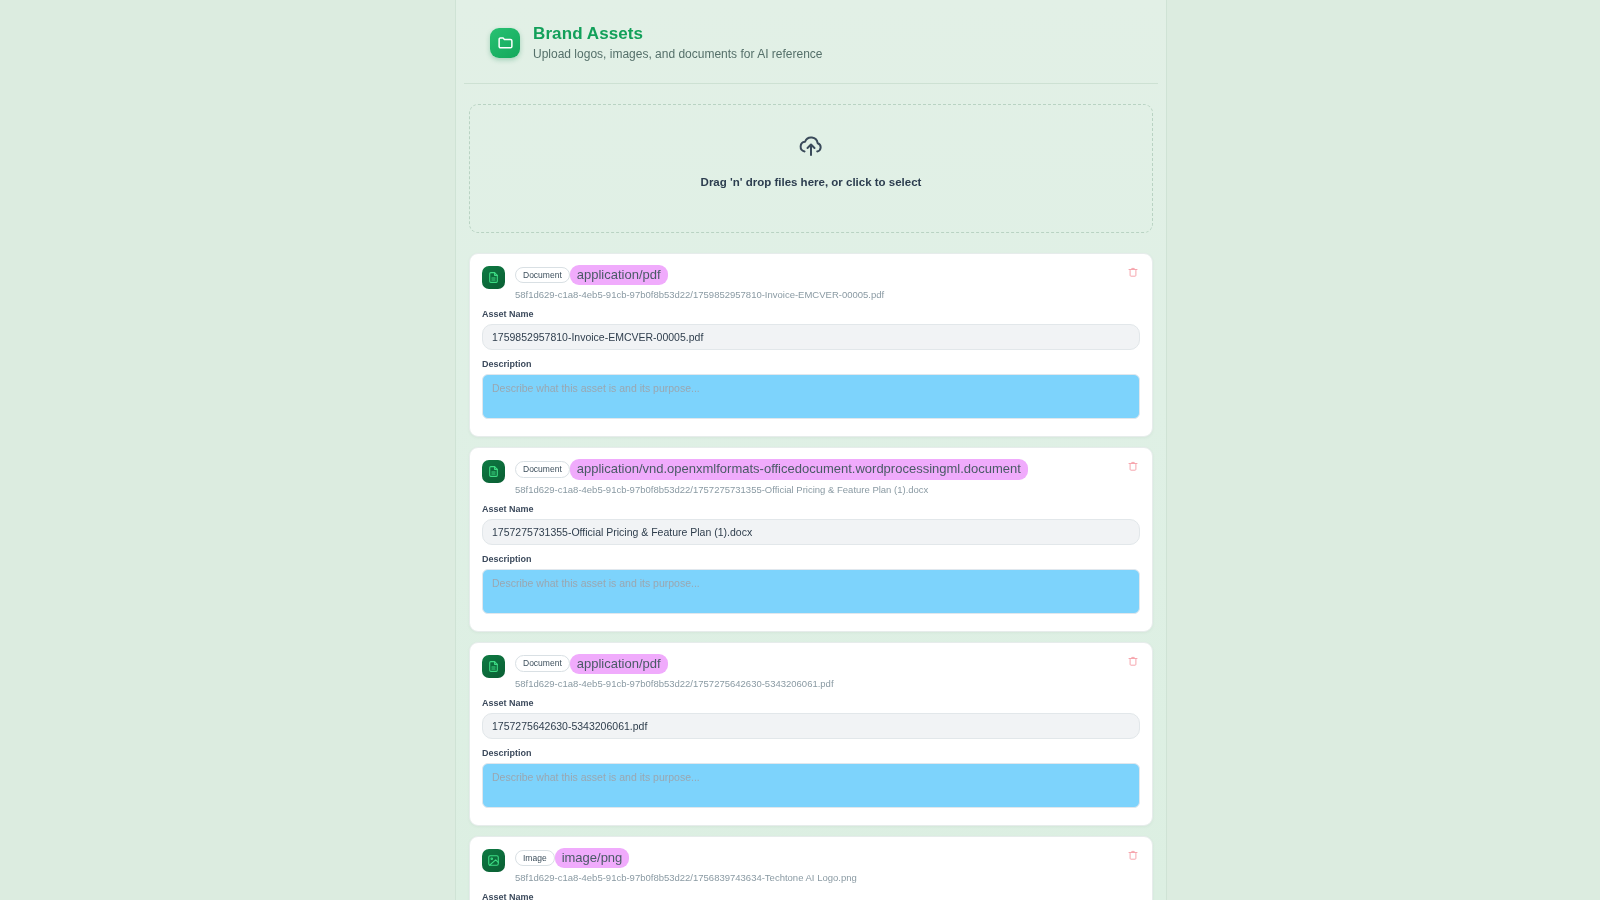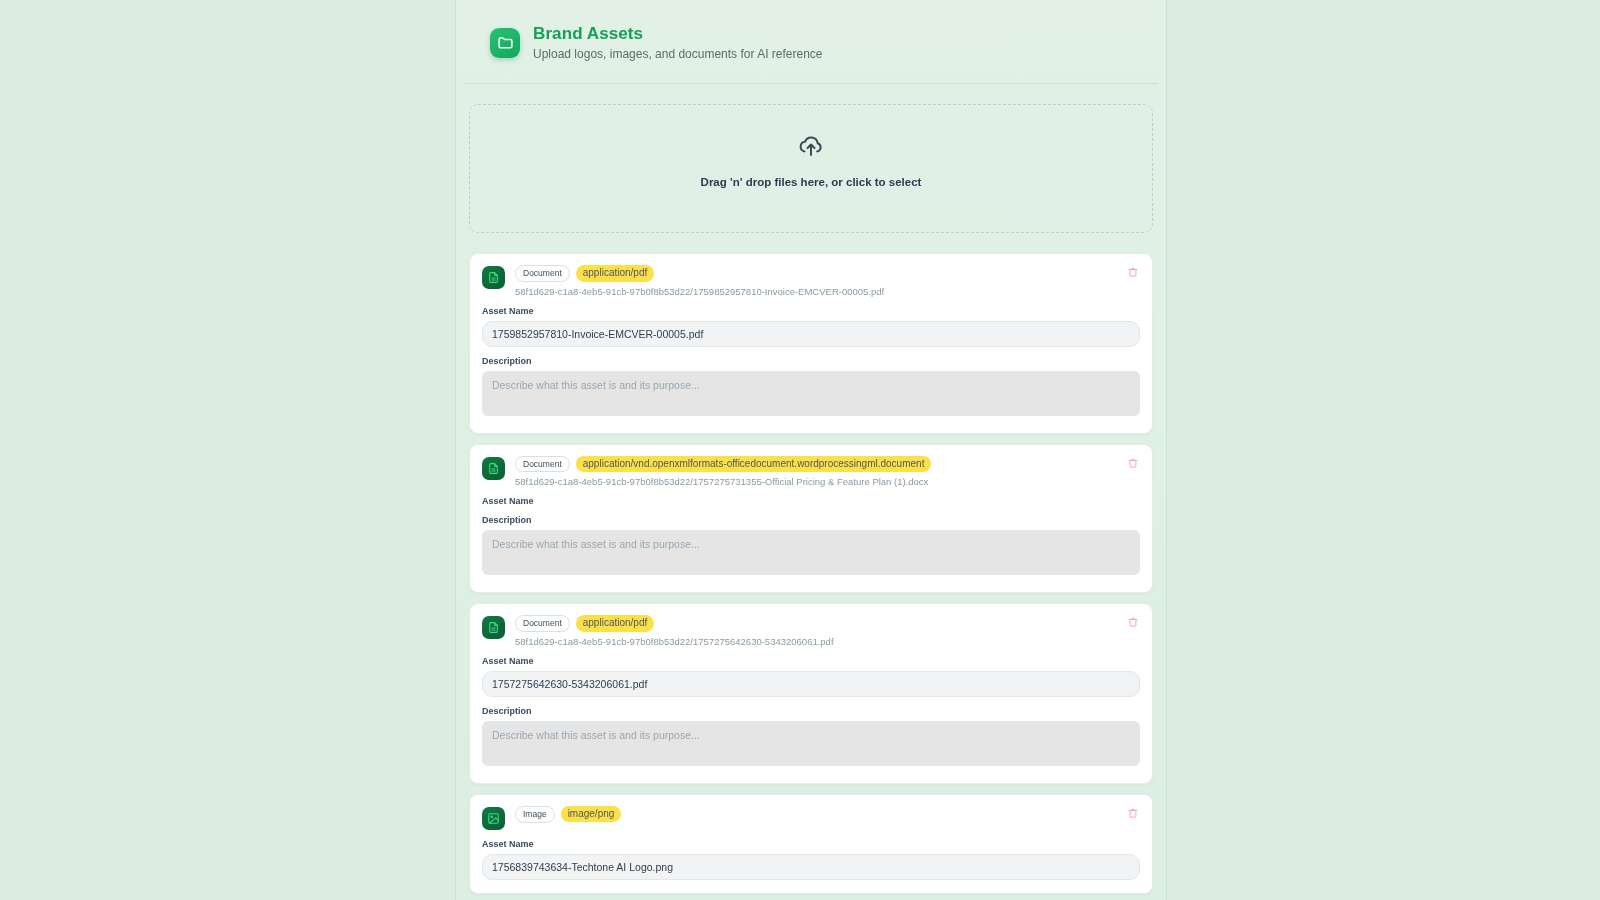--- a/index.html
+++ b/index.html
@@ -117,36 +117,36 @@
     display: flex;
     align-items: center;
     justify-content: center;
     flex: 0 0 auto;
     margin-top: 1px;
   }
   .file-icon svg { width: 13px; height: 13px; display: block; }
 
   .head-meta { display: flex; flex-direction: column; gap: 4px; min-width: 0; flex: 1 1 auto; }
 
-  .badges { display: flex; align-items: center; gap: 6px; flex-wrap: wrap; }
+  .badges { display: flex; align-items: center; flex-wrap: wrap; }
 
   .badge-kind {
     font-size: 8.5px;
     color: #3d4f5c;
     background: #ffffff;
     border: 1px solid #d9e0e4;
     border-radius: 9px;
     padding: 2px 7px;
     line-height: 1.25;
     white-space: nowrap;
   }
   .badge-mime {
-    font-size: 10px;
+    font-size: 13px;
     color: #4a5a66;
-    background: #fde047;
+    background: #f0abfc;
     border-radius: 9px;
     padding: 2px 7px;
     line-height: 1.25;
     white-space: nowrap;
   }
 
   .asset-path {
     font-size: 9.5px;
     color: #8a9aa3;
     white-space: nowrap;
@@ -188,21 +188,21 @@
     border-radius: 10px;
     padding: 6px 9px;
     outline: none;
   }
   .text-area {
     width: 100%;
     height: 45px;
     font-family: "Liberation Sans", sans-serif;
     font-size: 10.5px;
     color: #2f3e4d;
-    background: #e5e5e5;
+    background: #7dd3fc;
     border: 1px solid #e0e7ed;
     border-radius: 6px;
     padding: 7px 9px;
     outline: none;
     resize: none;
   }
   .text-input::placeholder, .text-area::placeholder { color: #9aa7b1; }
 </style>
 </head>
 <body>
@@ -291,20 +291,21 @@
           <div class="head-meta">
             <div class="badges">
               <span class="badge-kind">Document</span>
               <span class="badge-mime">application/vnd.openxmlformats-officedocument.wordprocessingml.document</span>
             </div>
             <div class="asset-path">58f1d629-c1a8-4eb5-91cb-97b0f8b53d22/1757275731355-Official Pricing &amp; Feature Plan (1).docx</div>
           </div>
         </div>
         <div class="field">
           <label class="field-label">Asset Name</label>
+          <input class="text-input" type="text" value="1757275731355-Official Pricing &amp; Feature Plan (1).docx" style="">
         </div>
         <div class="field">
           <label class="field-label">Description</label>
           <textarea class="text-area" placeholder="Describe what this asset is and its purpose..." style=""></textarea>
         </div>
       </div>
 
       <div class="asset-card">
         <button class="delete-btn">
           <svg viewBox="0 0 24 24" fill="none" stroke="#f6a6ae" stroke-width="2" stroke-linecap="round" stroke-linejoin="round">
@@ -354,20 +355,21 @@
               <rect x="3.2" y="3.2" width="17.6" height="17.6" rx="2.6"></rect>
               <circle cx="8.8" cy="8.8" r="1.4"></circle>
               <path d="M20.8 15.6 16 10.8 4.6 20.8"></path>
             </svg>
           </div>
           <div class="head-meta">
             <div class="badges">
               <span class="badge-kind">Image</span>
               <span class="badge-mime">image/png</span>
             </div>
+            <div class="asset-path">58f1d629-c1a8-4eb5-91cb-97b0f8b53d22/1756839743634-Techtone AI Logo.png</div>
           </div>
         </div>
         <div class="field">
           <label class="field-label">Asset Name</label>
           <input class="text-input" type="text" value="1756839743634-Techtone AI Logo.png" style="">
         </div>
 
       </div>
 
     </div>

